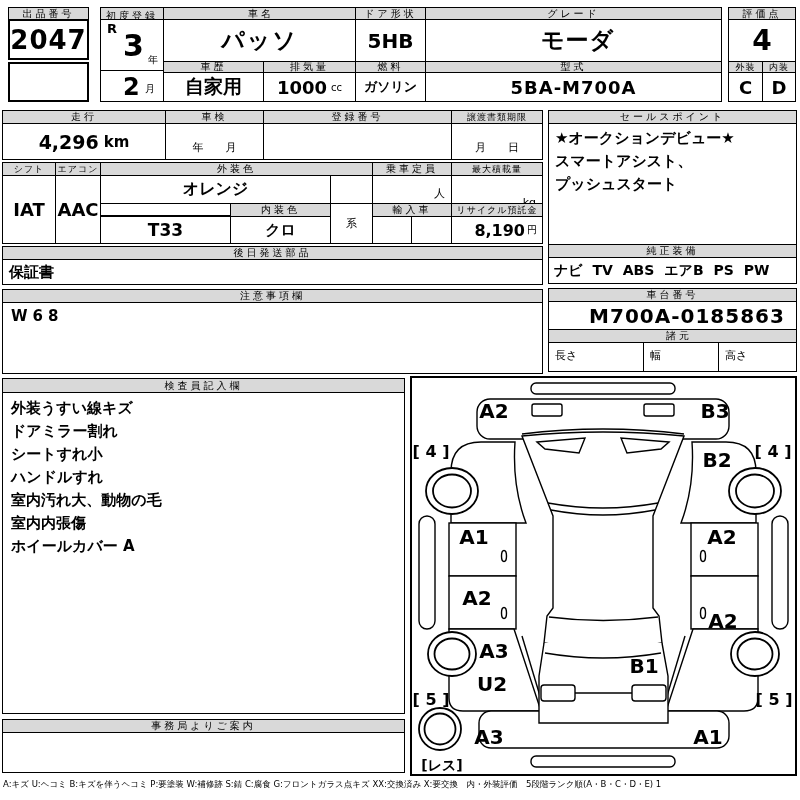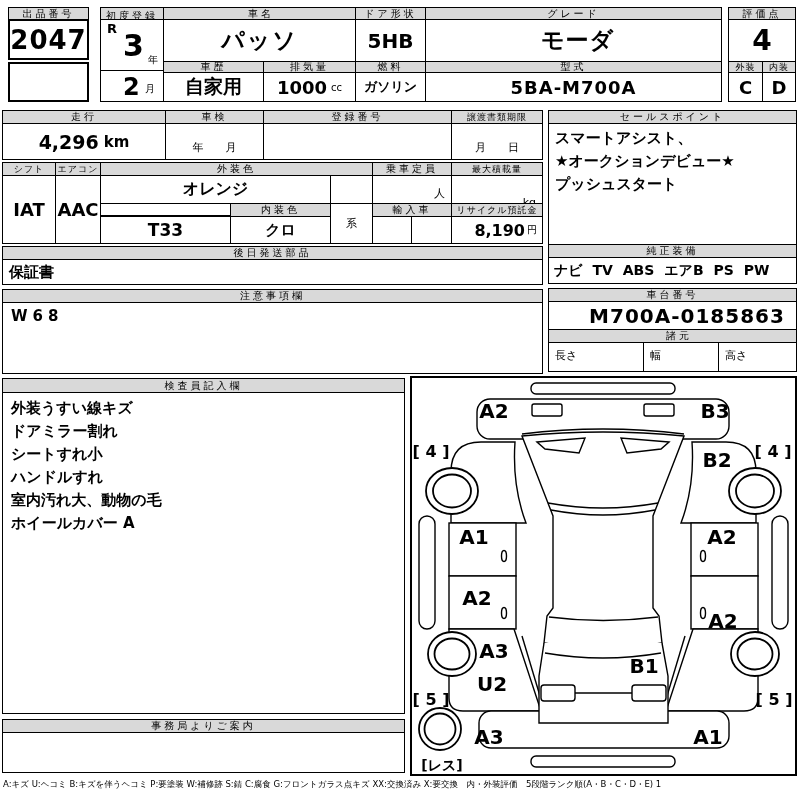--- a/index.html
+++ b/index.html
@@ -156,22 +156,22 @@
     <span class="v" style="font-size:15px;">保証書</span>
   </div>
 
 <div class="abs hdr" style="left:2px;top:289px;width:541px;height:14px;">注意事項欄</div>
 <div class="abs cell tl" style="left:2px;top:302px;width:541px;height:72px;padding:4px 8px;">
     <span class="v" style="font-size:15px;letter-spacing:5px;">W68</span>
   </div>
 
 <div class="abs hdr" style="left:548px;top:110px;width:249px;height:14px;">セールスポイント</div>
 <div class="abs cell lines padded" style="left:548px;top:123px;width:249px;height:122px;">
+  <div>★オークションデビュー★</div>
   <div>スマートアシスト、</div>
-  <div>★オークションデビュー★</div>
   <div>プッシュスタート</div>
 </div>
 <div class="abs hdr" style="left:548px;top:244px;width:249px;height:14px;">純正装備</div>
 <div class="abs cell" style="left:548px;top:257px;width:249px;height:27px;align-items:center;padding-left:5px;">
     <span class="v" style="font-size:14px;word-spacing:5px;">ナビ TV ABS エアB PS PW</span>
   </div>
 
 <div class="abs hdr" style="left:548px;top:288px;width:249px;height:14px;">車台番号</div>
 <div class="abs cell c" style="left:548px;top:301px;width:249px;height:29px;padding-left:29px;">
     <span class="v" style="font-size:20px;letter-spacing:1px;">M700A-0185863</span>
@@ -187,20 +187,21 @@
     <span style="font-size:11px;">高さ</span>
   </div>
 
 <div class="abs hdr" style="left:2px;top:378px;width:403px;height:15px;">検査員記入欄</div>
 <div class="abs cell lines" style="left:2px;top:392px;width:403px;height:322px;padding:4px 8px;">
   <div>外装うすい線キズ</div>
   <div>ドアミラー割れ</div>
   <div>シートすれ小</div>
   <div>ハンドルすれ</div>
   <div>室内汚れ大、動物の毛</div>
+  <div>室内内張傷</div>
   <div>ホイールカバー A</div>
 </div>
 
 <div class="abs hdr" style="left:2px;top:719px;width:403px;height:14px;">事務局よりご案内</div>
 <div class="abs cell" style="left:2px;top:732px;width:403px;height:41px;"></div>
 
 <div class="abs" style="left:3px;top:779px;width:795px;height:18px;font-size:8.5px;white-space:nowrap;overflow:hidden;">A:キズ U:ヘコミ B:キズを伴うヘコミ P:要塗装 W:補修跡 S:錆 C:腐食 G:フロントガラス点キズ XX:交換済み X:要交換　内・外装評価　5段階ランク順(A・B・C・D・E) 1</div>
 
 <div class="abs" style="left:410px;top:376px;width:387px;height:400px;border:2px solid #000;box-sizing:border-box;background:#fff;">
 <svg width="383" height="396" viewBox="0 0 383 396">

